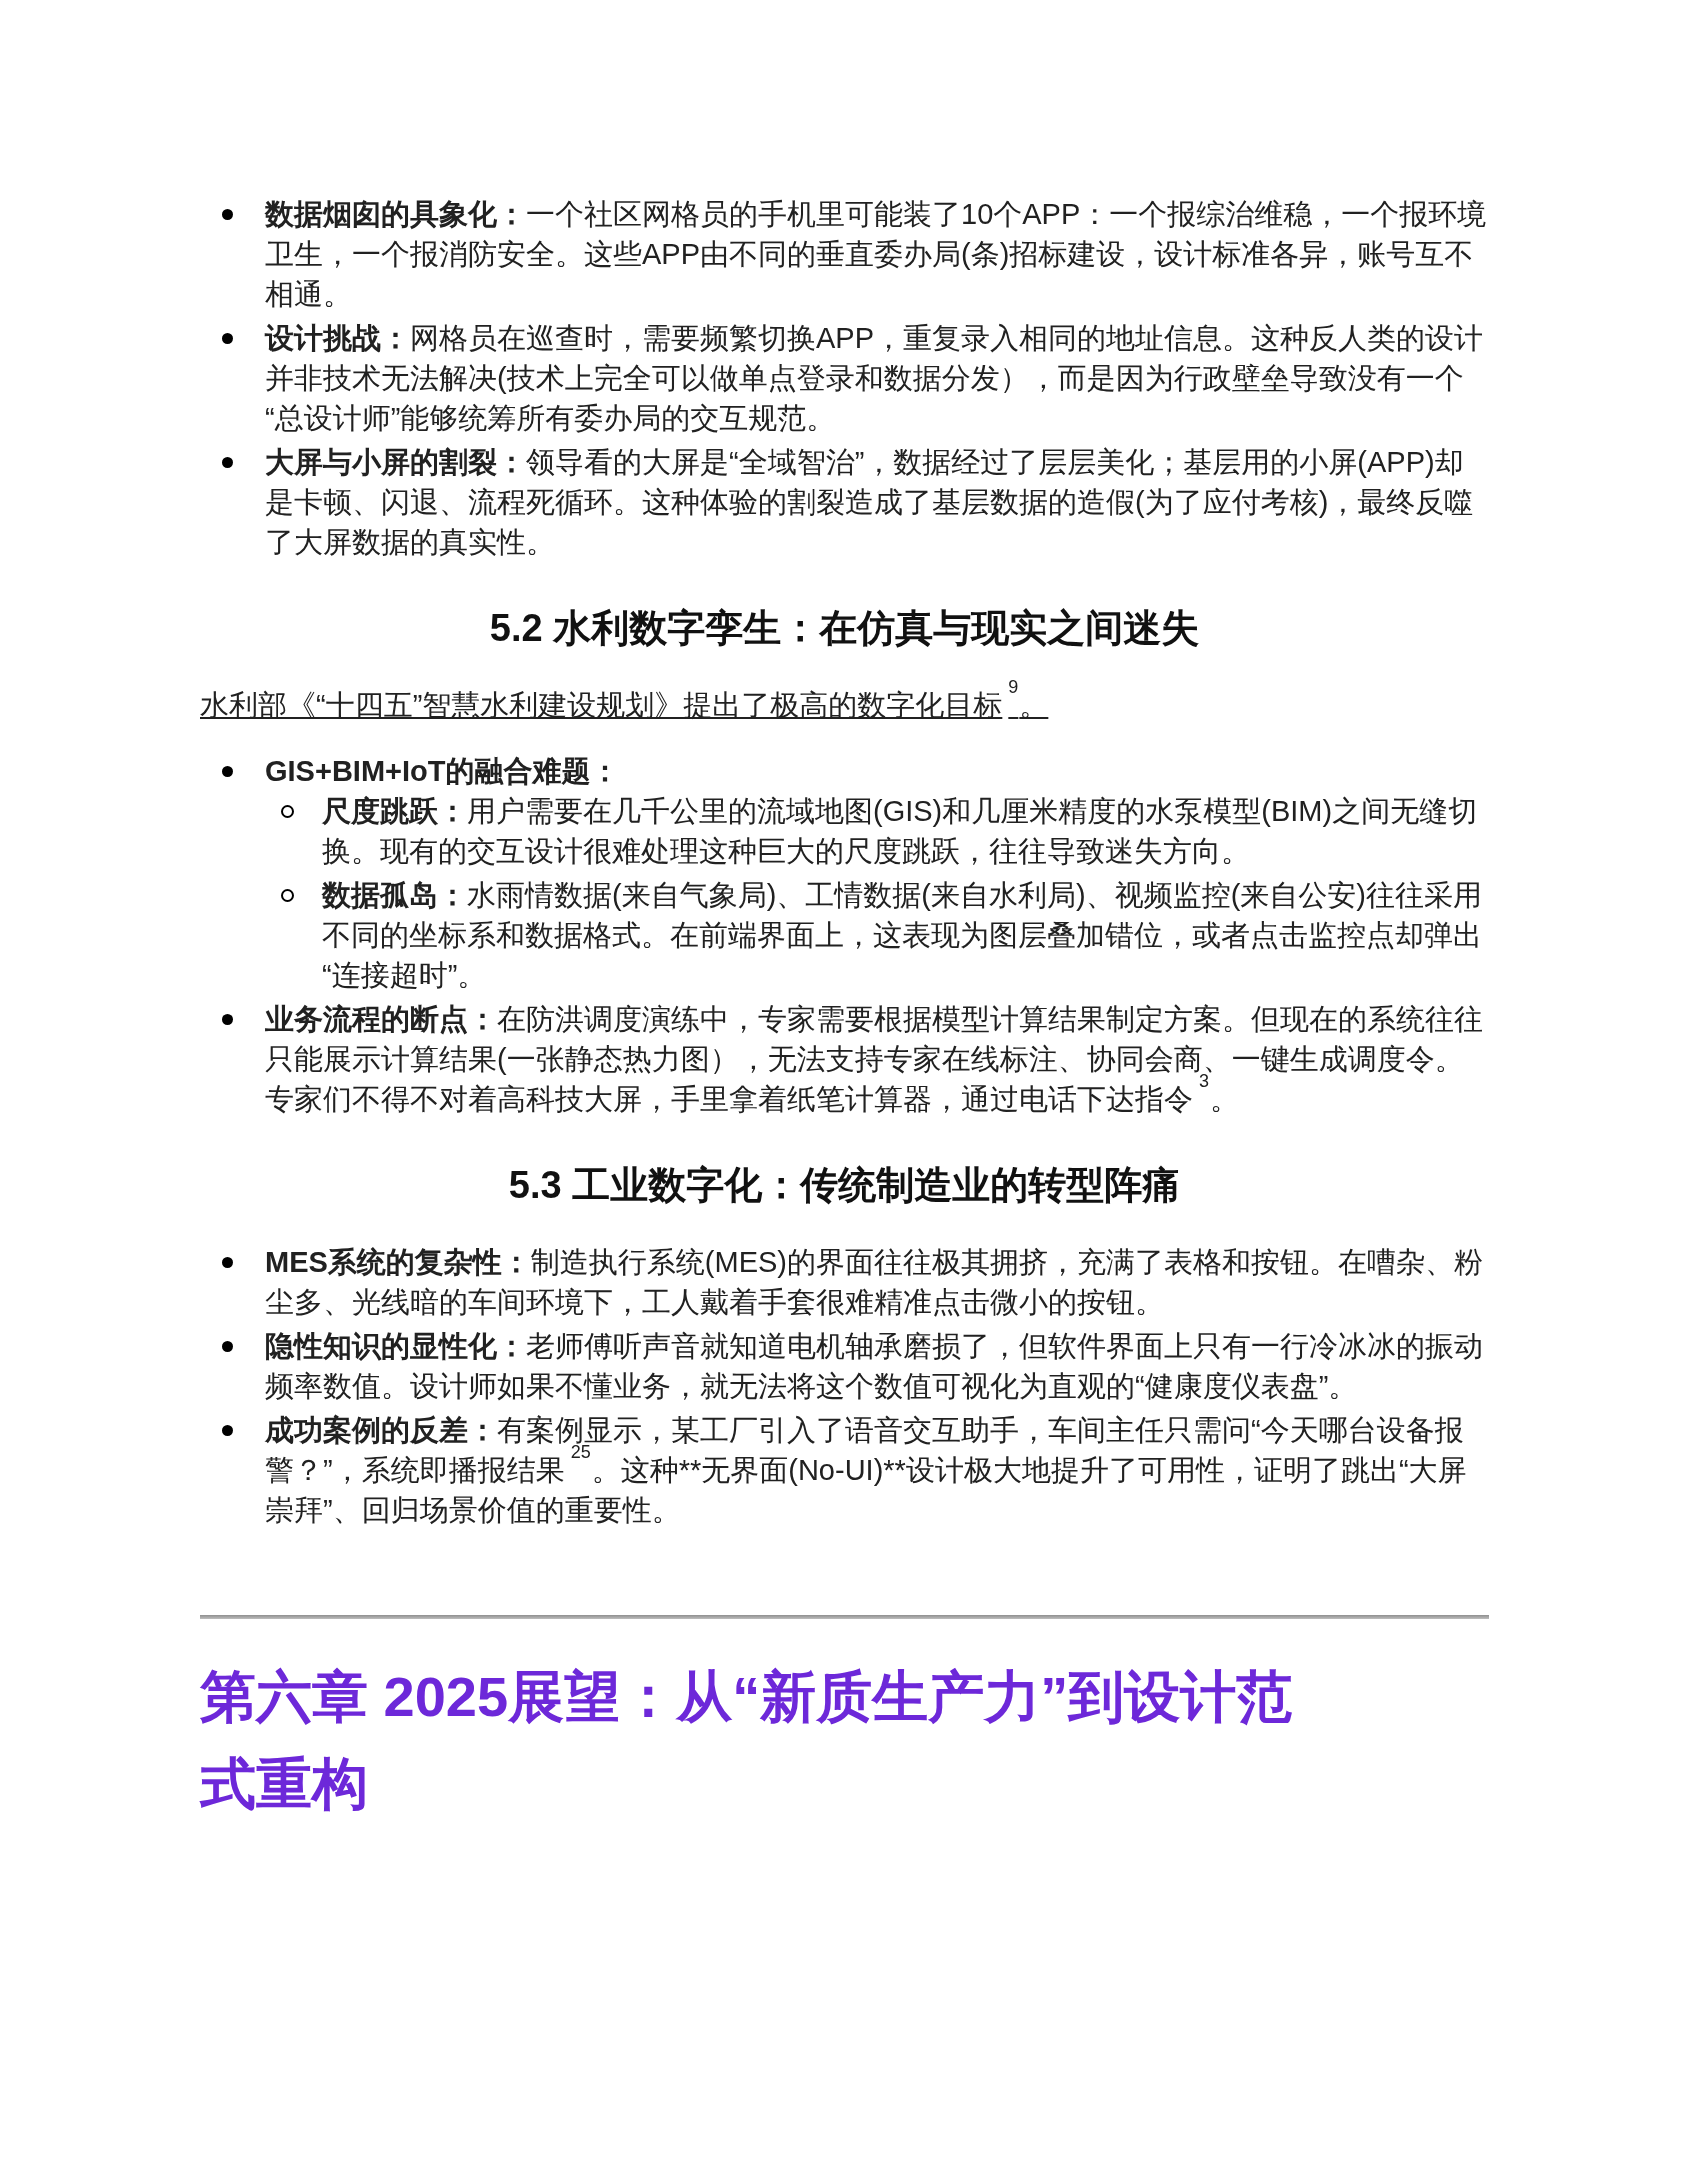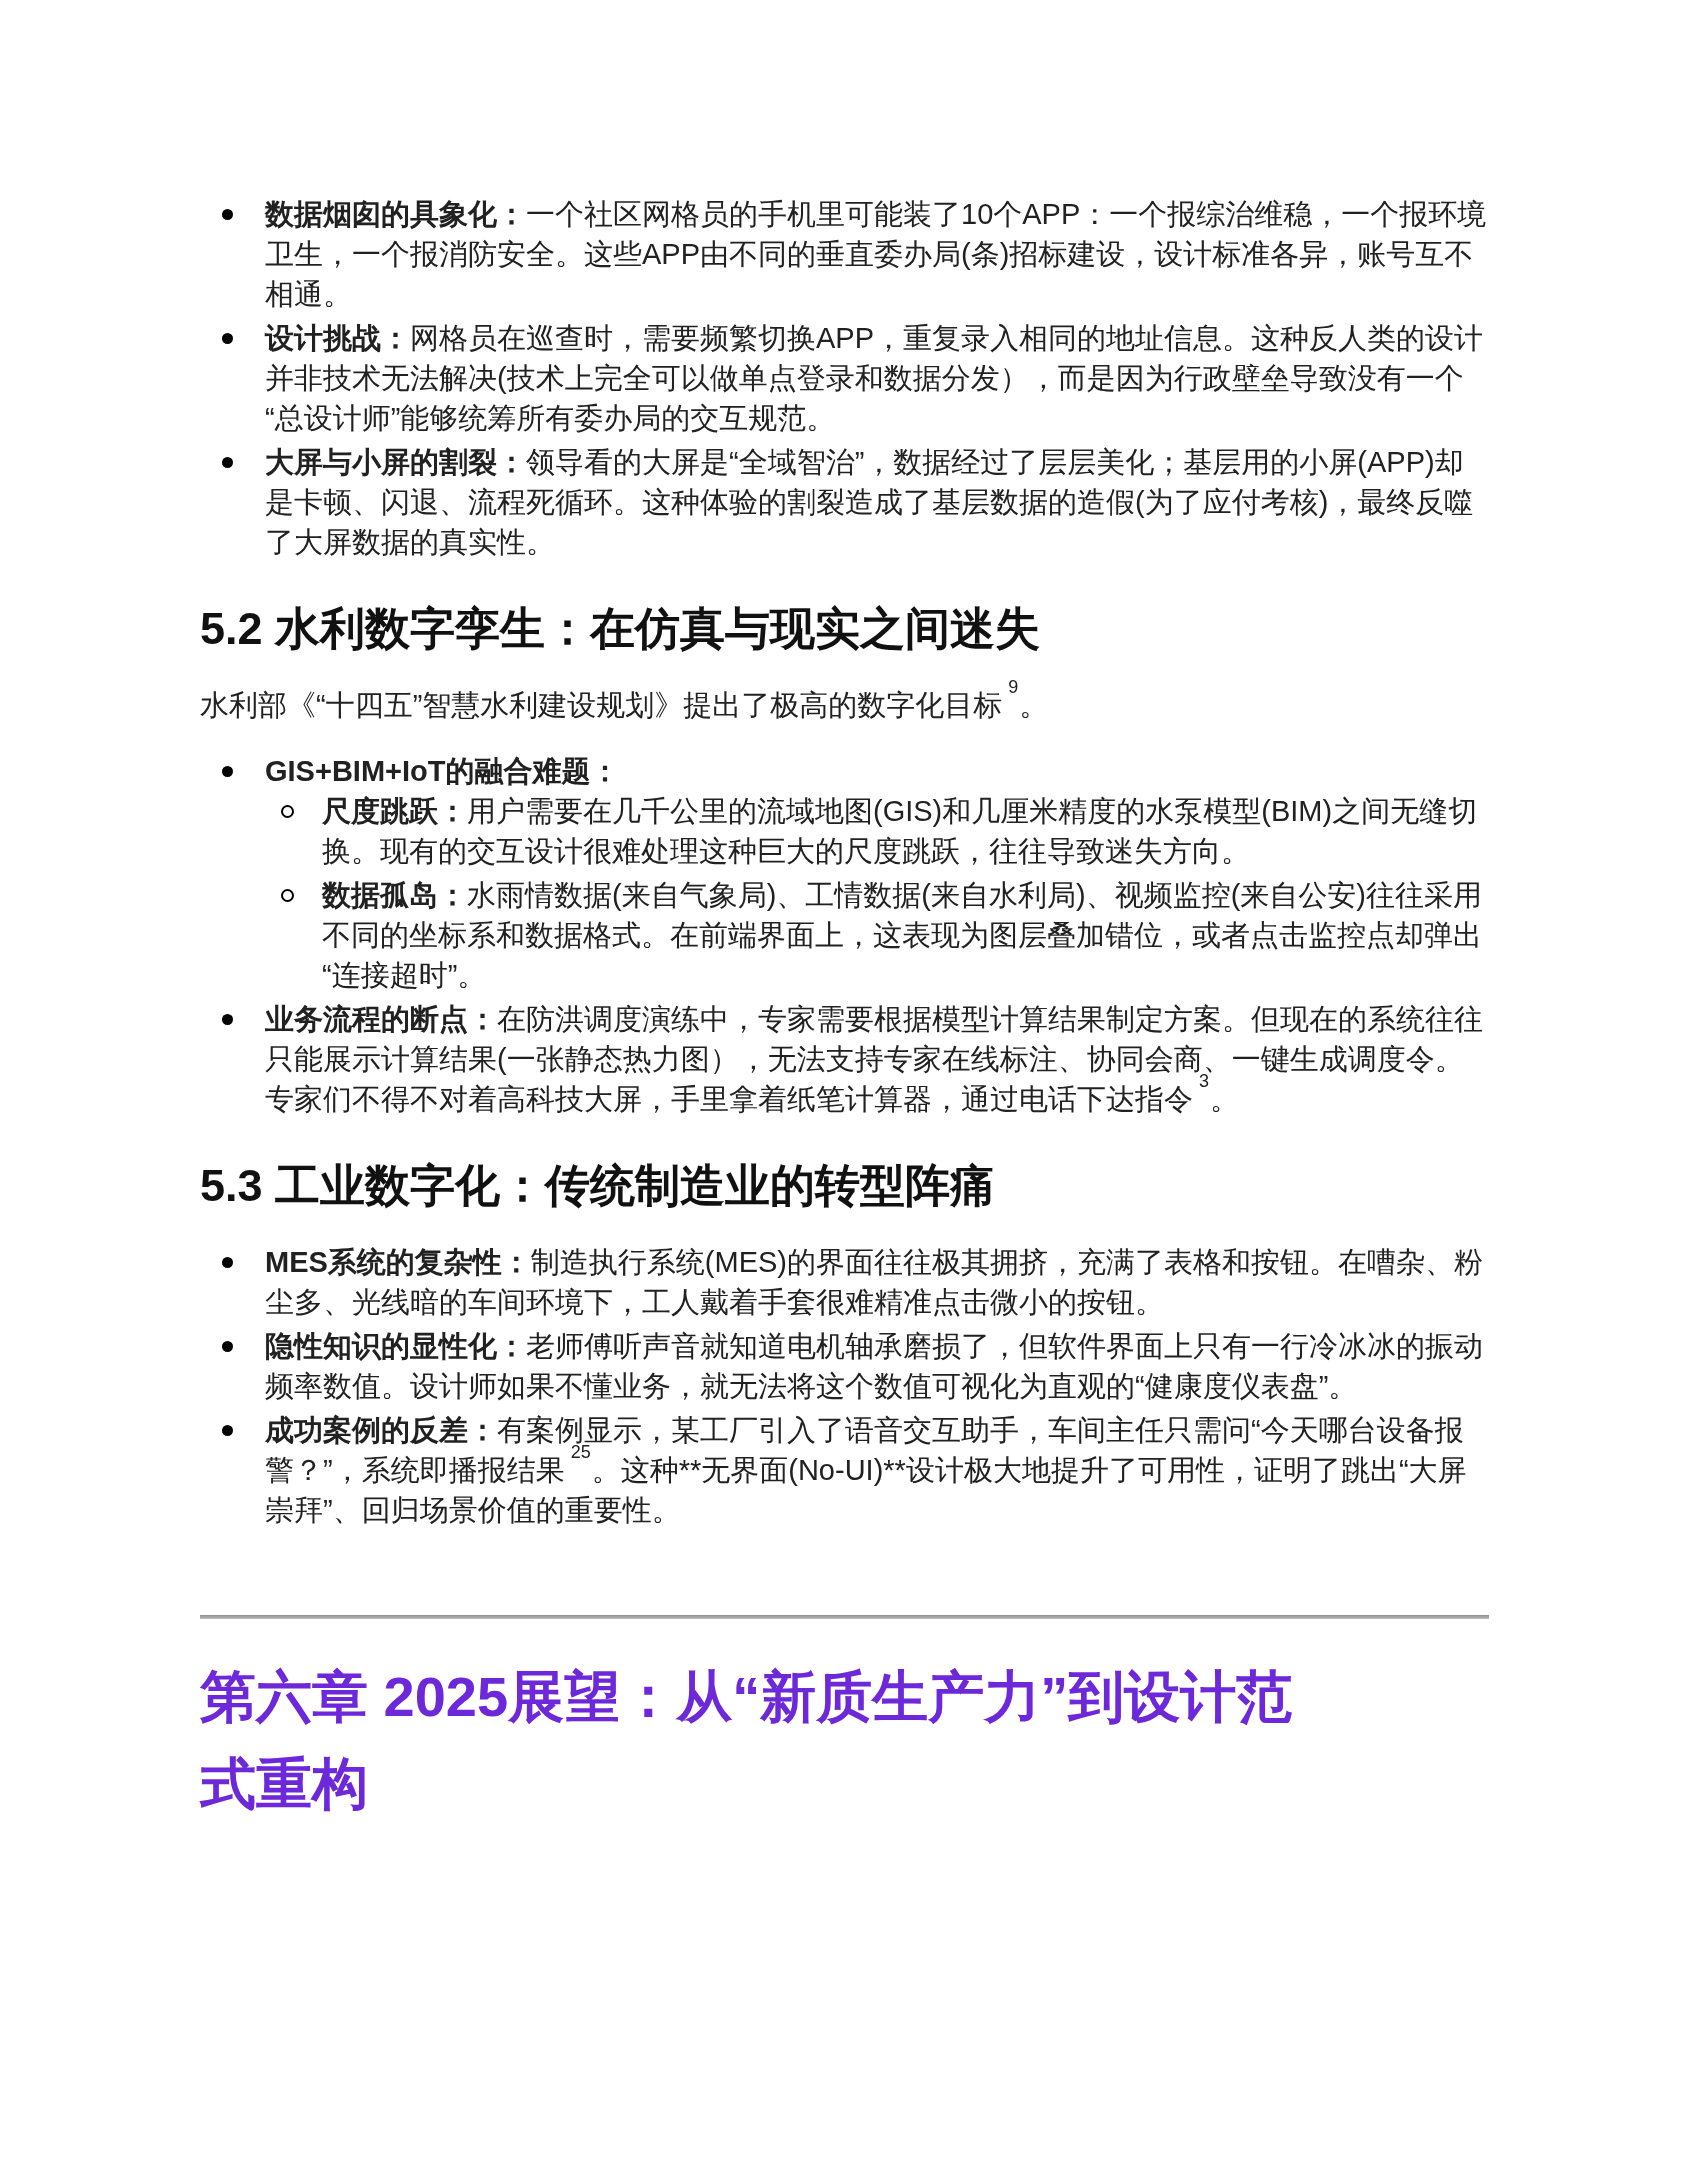--- a/index.html
+++ b/index.html
@@ -30,28 +30,29 @@
     width:9px;height:9px;border-radius:50%;
     border:2px solid #000;background:transparent;
   }
   .lead{font-weight:700;}
   sup.fn{
     font-size:18px;line-height:0;position:relative;top:-11px;
     margin-left:6px;margin-right:1px;
   }
   
   h2{
-    font-size:45px;line-height:53px;font-weight:700;color:#111;
+    font-size:38px;line-height:53px;font-weight:700;color:#111;
     margin:40px 0 30px 0;
+    text-align:center;
   }
   h1{
     font-size:56px;line-height:87px;font-weight:700;color:#6d28d9;
     margin:34px 0 0 0;
   }
-  p{margin:0 0 26px 0;}
+  p{margin:0 0 26px 0;text-decoration:underline;}
   p.pre-list{margin-bottom:26px;}
   hr.rule{
     border:none;height:4px;margin:85px 0 0 0;
     background:linear-gradient(#8f8f8f,#bdbdbd);
   }
 </style>
 </head>
 <body>
 
 <div class="page">

